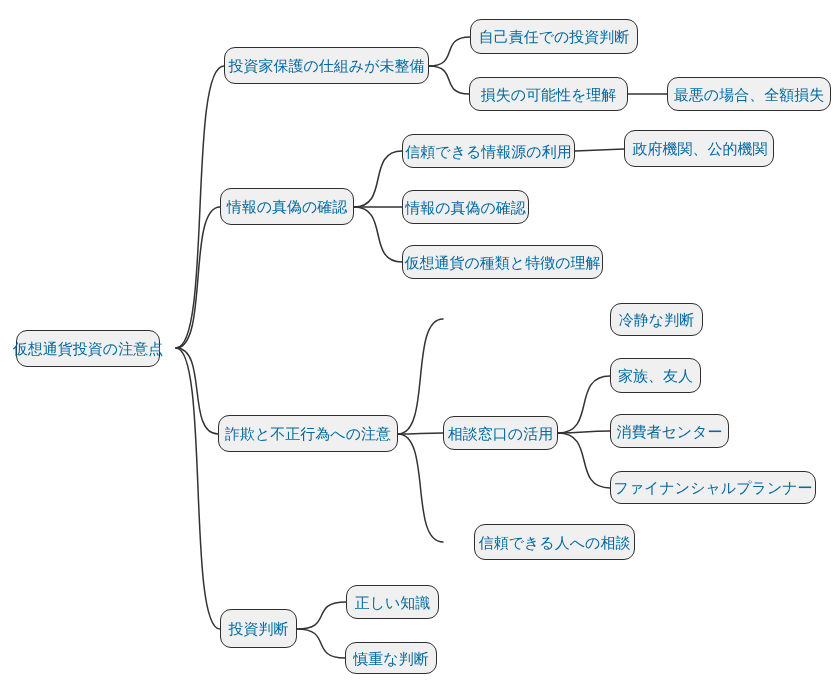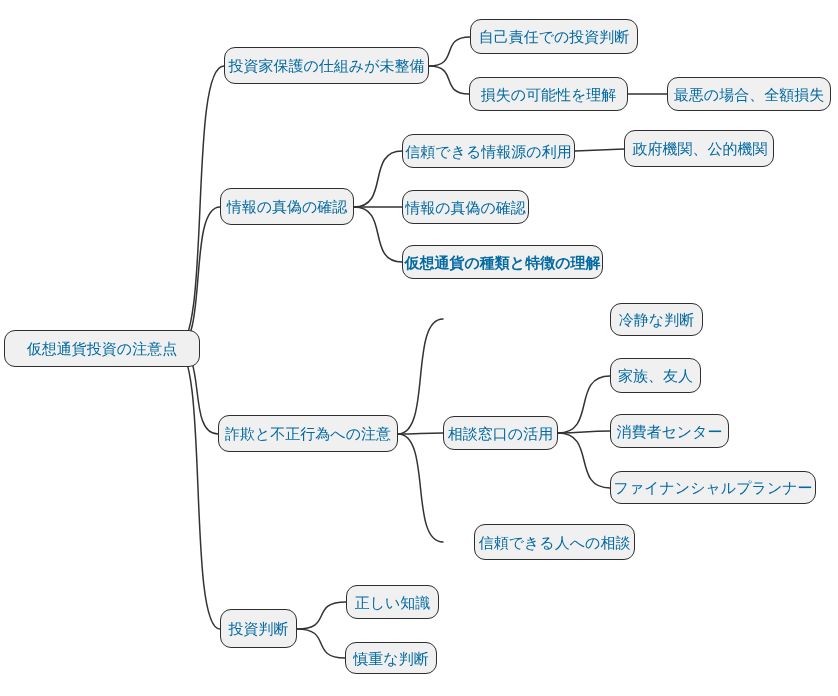--- a/index.html
+++ b/index.html
@@ -64,30 +64,30 @@
     <path d="M398,434 C432,434 409,319 443,319"></path>
     <path d="M398,434 C420,434 421,433 443,433"></path>
     <path d="M398,434 C432,434 409,542 443,542"></path>
     <path d="M558,433 C597,433 571,376 610,376"></path>
     <path d="M558,433 C584,433 584,431 610,431"></path>
     <path d="M558,433 C597,433 571,488 610,488"></path>
     <path d="M297,629 C334,629 309,602 346,602"></path>
     <path d="M297,629 C333,629 309,658 345,658"></path>
   </svg>
 
-  <div class="node" style="left:4px;  top:330px; width:196px; height:37px;">仮想通貨投資の注意点</div>
+  <div class="node" style="left:16px;  top:330px; width:144px; height:37px;">仮想通貨投資の注意点</div>
   <div class="node" style="left:224px; top:47px;  width:205px; height:37px;">投資家保護の仕組みが未整備</div>
   <div class="node" style="left:470px; top:19px;  width:168px; height:35px;">自己責任での投資判断</div>
   <div class="node" style="left:469px; top:77px;  width:159px; height:34px;">損失の可能性を理解</div>
   <div class="node" style="left:667px; top:77px;  width:164px; height:34px;">最悪の場合、全額損失</div>
   <div class="node" style="left:220px; top:188px; width:134px; height:37px;">情報の真偽の確認</div>
   <div class="node" style="left:402px; top:134px; width:173px; height:34px;">信頼できる情報源の利用</div>
   <div class="node" style="left:624px; top:130px; width:150px; height:37px;padding-left:8px;">政府機関、公的機関</div>
   <div class="node" style="left:402px; top:190px; width:127px; height:34px;">情報の真偽の確認</div>
-  <div class="node" style="left:402px; top:245px; width:201px; height:34px;font-weight:bold;">仮想通貨の種類と特徴の理解</div>
+  <div class="node" style="left:402px; top:245px; width:201px; height:34px;">仮想通貨の種類と特徴の理解</div>
   <div class="node" style="left:218px; top:415px; width:180px; height:37px;text-align:right;">詐欺と不正行為への注意</div>
   <div class="node" style="left:610px; top:303px; width:93px;  height:33px;">冷静な判断</div>
   <div class="node" style="left:443px; top:416px; width:115px; height:34px;">相談窓口の活用</div>
   <div class="node" style="left:610px; top:358px; width:91px;  height:35px;">家族、友人</div>
   <div class="node" style="left:610px; top:414px; width:119px; height:34px;">消費者センター</div>
   <div class="node" style="left:610px; top:471px; width:206px; height:33px;">ファイナンシャルプランナー</div>
   <div class="node" style="left:443px; top:524px; width:161px; height:36px;margin-left:31px;">信頼できる人への相談</div>
   <div class="node" style="left:220px; top:609px; width:77px;  height:39px;">投資判断</div>
   <div class="node" style="left:346px; top:585px; width:93px;  height:34px;text-align:center;">正しい知識</div>
   <div class="node" style="left:345px; top:642px; width:92px;  height:32px;">慎重な判断</div>

